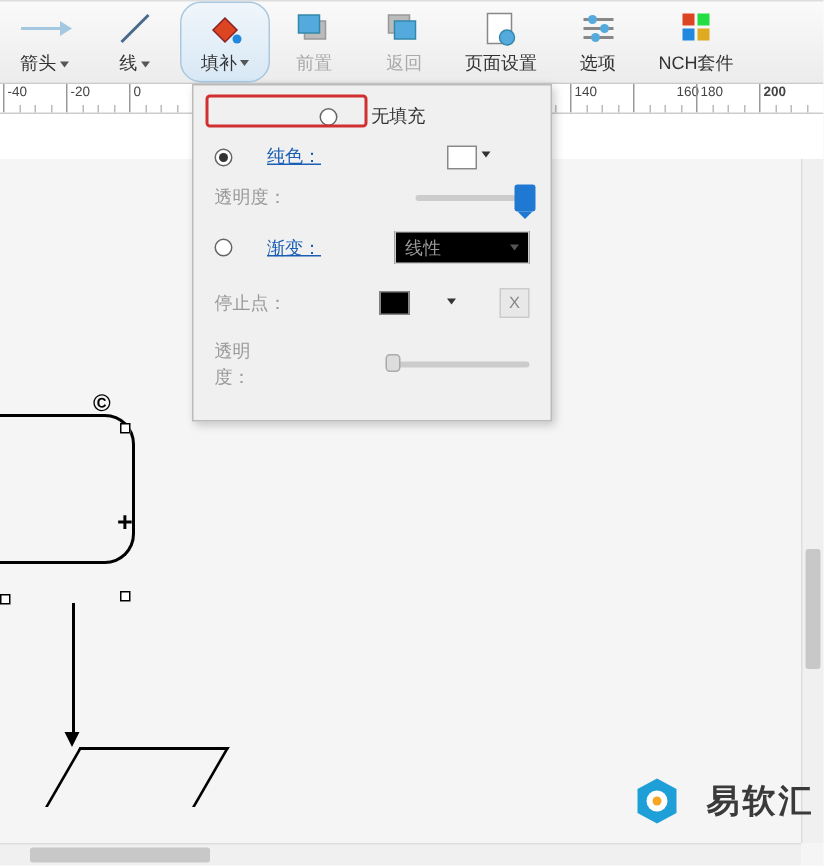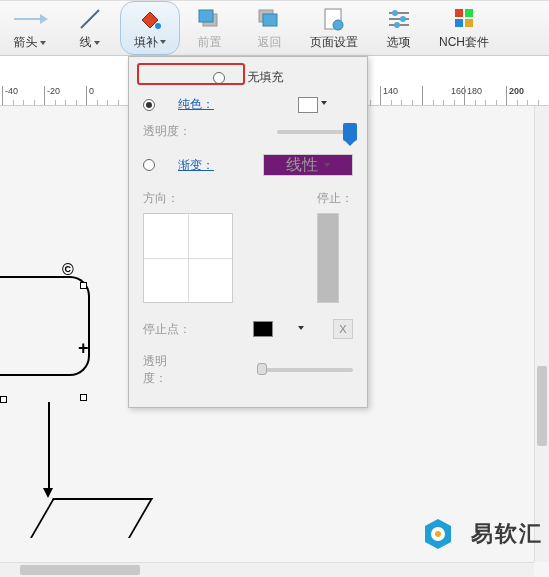--- a/index.html
+++ b/index.html
@@ -6,21 +6,21 @@
 body { font-family: "Microsoft YaHei", Arial, sans-serif; font-size: 12px; background: #fff; width: 549px; height: 577px; overflow: hidden; position: relative; }
 
 .toolbar { display: flex; background: linear-gradient(#fafafa, #ececec); border-top: 1px solid #ddd; border-bottom: 1px solid #ccc; height: 56px; }
 .tool-btn { display: flex; flex-direction: column; align-items: center; justify-content: center; padding: 4px 10px; min-width: 60px; border-right: 1px solid transparent; cursor: pointer; gap: 2px; }
 .tool-btn.active { background: linear-gradient(#f0f6fb, #d8e8f5); border: 1px solid #a8c8e0; border-radius: 14px; }
 .tool-btn .icon-wrap { height: 28px; display: flex; align-items: center; }
 .tool-btn .label-row { display: flex; align-items: center; gap: 2px; font-size: 12px; color: #333; }
 .tool-btn.disabled .label-row { color: #aaa; }
 .dropdown-arrow { width: 0; height: 0; border-left: 3px solid transparent; border-right: 3px solid transparent; border-top: 4px solid #555; }
 
-.ruler-h { height: 20px; background: #fff; border-bottom: 1px solid #ccc; position: relative; overflow: hidden; font-size: 9px; color: #444; margin-top: 30px; }
+.ruler-h { height: 20px; background: #fff; border-bottom: 1px solid #ccc; position: relative; overflow: hidden; font-size: 9px; color: #444; }
 .ruler-tick { position: absolute; top: 0; height: 100%; border-left: 1px solid #999; padding-left: 2px; line-height: 10px; }
 .ruler-minor { position: absolute; top: 14px; height: 6px; border-left: 1px solid #bbb; }
 
 .canvas-area { position: absolute; left: 0; top: 106px; right: 0; bottom: 0; background: #f5f5f5; }
 .scrollbar-v { position: absolute; right: 0; top: 0; bottom: 15px; width: 15px; background: #f0f0f0; border-left: 1px solid #ddd; }
 .scrollbar-v .thumb { position: absolute; left: 2px; right: 2px; top: 260px; height: 80px; background: #c8c8c8; border-radius: 2px; }
 .scrollbar-h { position: absolute; left: 0; right: 15px; bottom: 0; height: 15px; background: #f0f0f0; border-top: 1px solid #ddd; }
 .scrollbar-h .thumb { position: absolute; top: 2px; bottom: 2px; left: 20px; width: 120px; background: #c8c8c8; border-radius: 2px; }
 
 .shape { position: absolute; }
@@ -39,21 +39,21 @@
 .radio.checked::after { content: ''; width: 6px; height: 6px; background: #333; border-radius: 50%; }
 .radio-label { font-size: 12px; color: #333; }
 .radio-label.link { color: #1a5fb4; text-decoration: underline; }
 .highlight-box { position: absolute; border: 2px solid #d03030; border-radius: 3px; pointer-events: none; }
 .section-label { font-size: 12px; color: #999; }
 .color-swatch { width: 20px; height: 16px; background: #fff; border: 1px solid #888; position: relative; }
 .color-swatch::after { content: ''; position: absolute; right: -10px; top: 3px; width: 0; height: 0; border-left: 3px solid transparent; border-right: 3px solid transparent; border-top: 4px solid #333; }
 .slider { flex: 1; height: 4px; background: #ccc; position: relative; border-radius: 2px; }
 .slider-thumb { position: absolute; width: 14px; height: 18px; background: #1f78d1; top: -7px; border-radius: 2px; }
 .slider-thumb::after { content: ''; position: absolute; bottom: -5px; left: 2px; width: 0; height: 0; border-left: 5px solid transparent; border-right: 5px solid transparent; border-top: 5px solid #1f78d1; }
-.combo { width: 90px; height: 22px; background: #701a75; border: 1px solid #ccc; display: flex; align-items: center; padding: 0 22px; color: #999; font-size: 16px; justify-content: space-between; }
+.combo { width: 90px; height: 22px; background: #000000; border: 1px solid #ccc; display: flex; align-items: center; padding: 0 6px; color: #999; font-size: 12px; justify-content: space-between; }
 .direction-box { width: 90px; height: 90px; background: #fff; border: 1px solid #ccc; position: relative; }
 .direction-box::before { content: ''; position: absolute; left: 50%; top: 0; bottom: 0; border-left: 1px solid #ddd; }
 .direction-box::after { content: ''; position: absolute; top: 50%; left: 0; right: 0; border-top: 1px solid #ddd; }
 .stop-box { width: 22px; height: 90px; background: linear-gradient(#bbb, #bbb); border: 1px solid #ccc; }
 .stop-color { width: 20px; height: 16px; background: #000; border: 1px solid #888; }
 .stop-del { width: 20px; height: 20px; background: #e8e8e8; border: 1px solid #ccc; color: #888; text-align: center; line-height: 18px; font-size: 11px; }
 .slider2 { width: 110px; height: 4px; background: #ccc; position: relative; border-radius: 2px; }
 .slider2-thumb { position: absolute; width: 10px; height: 12px; background: #ddd; border: 1px solid #aaa; top: -5px; left: 0; border-radius: 3px; }
 
 .watermark { position: absolute; right: 6px; bottom: 26px; display: flex; align-items: center; gap: 18px; }
@@ -258,32 +258,20 @@
   </div>
   <div class="row">
     <span class="radio"></span>
     <span class="radio-label link">渐变：</span>
     <span style="flex:1"></span>
     <div class="combo">
         <span>线性</span>
         <span class="dropdown-arrow"></span>
       </div>
   </div>
-  <div class="row" style="align-items:flex-start;">
-    <div style="flex:1;">
-      <div class="section-label" style="margin-bottom:6px;">方向：</div>
-      <div class="direction-box"></div>
-    </div>
-    <div>
-      <div class="section-label" style="margin-bottom:6px;">停止：</div>
-      <div style="display:flex; gap:20px;">
-        <div class="stop-box"></div>
-      </div>
-    </div>
-  </div>
   <div class="row" style="margin-top:16px;">
     <span class="section-label">停止点：</span>
     <span style="flex:1"></span>
     <span class="stop-color"></span>
     <span style="position:relative; top:-1px; width:0; height:0; border-left:3px solid transparent; border-right:3px solid transparent; border-top:4px solid #333; margin:0 6px 0 2px;"></span>
     <span class="stop-del">X</span>
   </div>
   <div class="row" style="margin-bottom:0;">
     <span class="section-label">透明度：</span>
     <span style="width:30px"></span>

